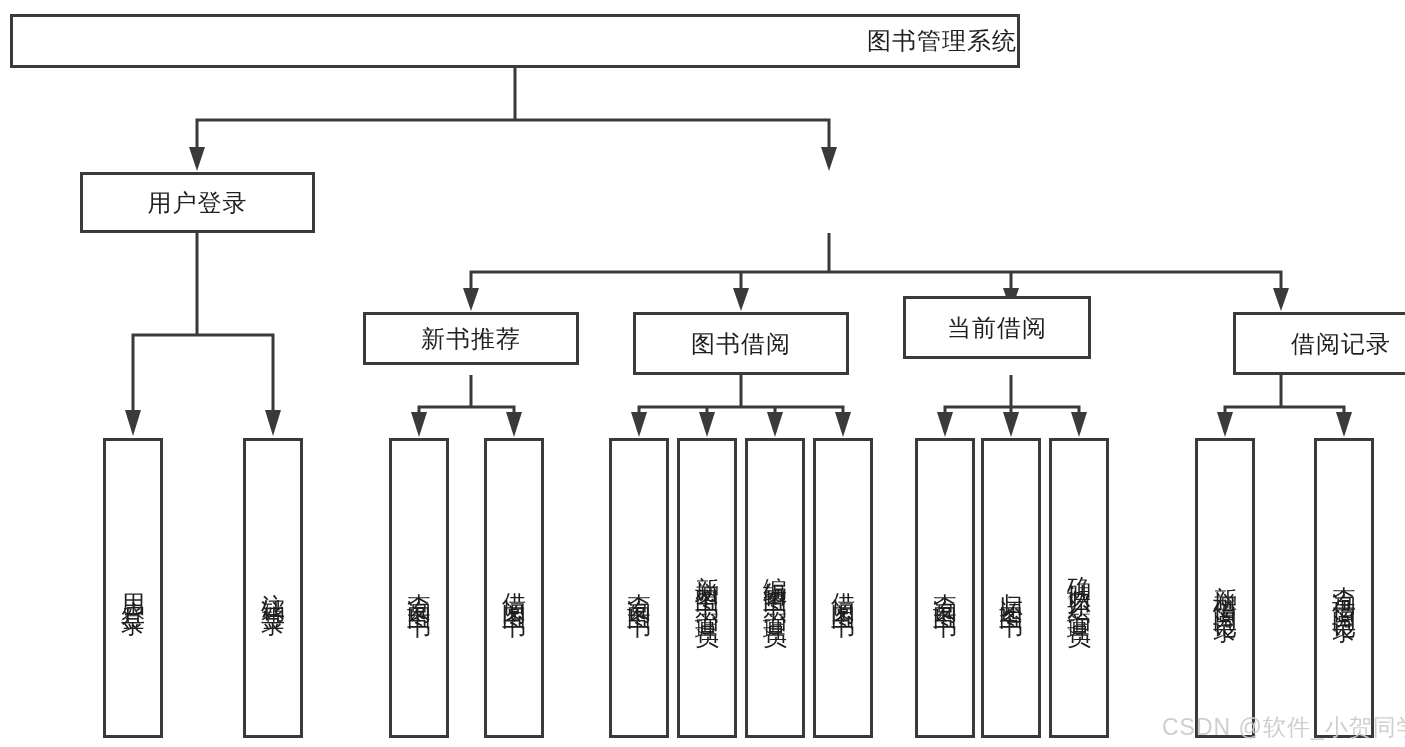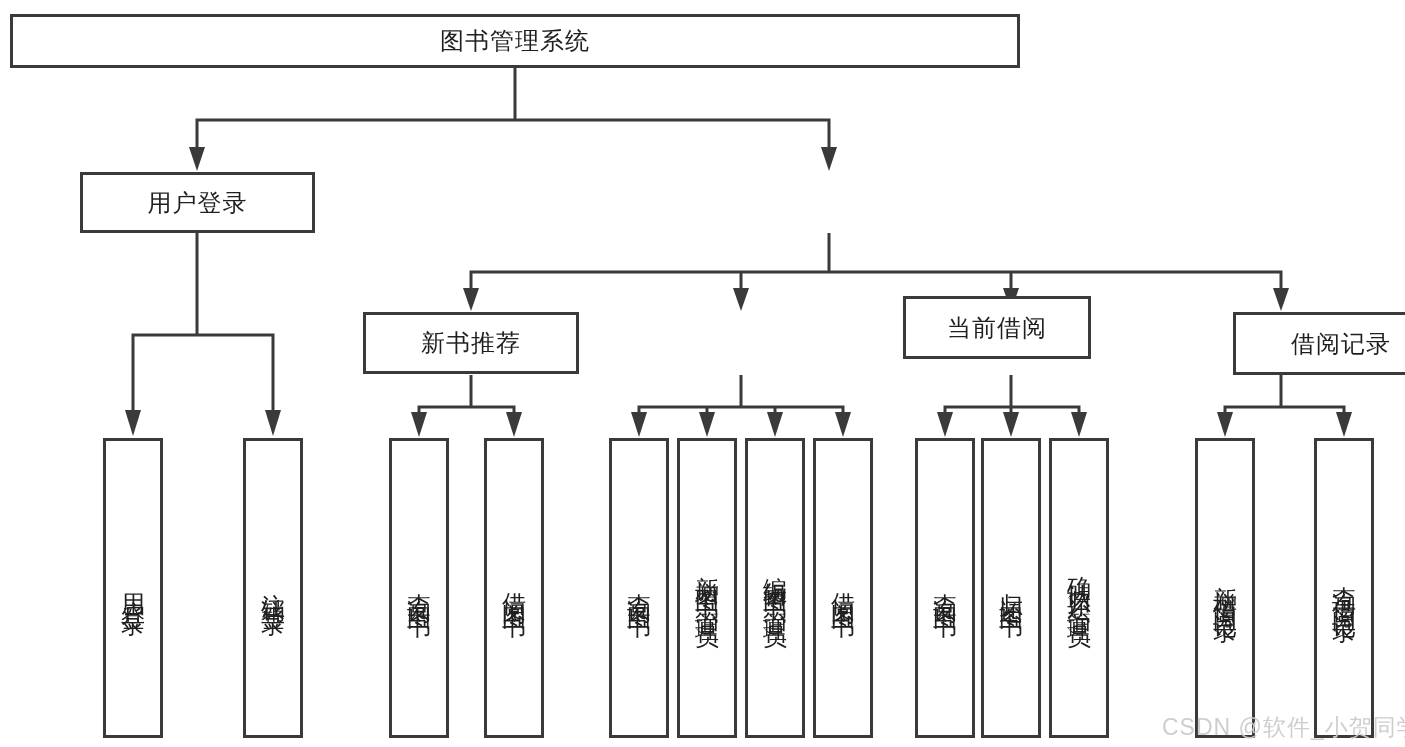--- a/index.html
+++ b/index.html
@@ -92,30 +92,33 @@
 
       <polygon points="937,412 953,412 945,437"></polygon>
       <polygon points="1003,412 1019,412 1011,437"></polygon>
       <polygon points="1071,412 1087,412 1079,437"></polygon>
 
       <polygon points="1217,412 1233,412 1225,437"></polygon>
       <polygon points="1336,412 1352,412 1344,437"></polygon>
     </g>
   </svg>
 
-  <div class="box" style="left:10px; top:14px; width:1010px; height:54px;">
+  <div class="box" style="left:10px; top:14px; width:1010px; height:54px;justify-content:flex-end;">
     <span class="h-label">图书管理系统</span>
   </div>
 
   <div class="box" style="left:80px; top:172px; width:235px; height:61px;">
     <span class="h-label">用户登录</span>
   </div>
 
-  <div class="box" style="left:363px; top:312px; width:216px; height:62px;">
+  <div class="box" style="left:363px; top:312px; width:216px; height:53px;">
     <span class="h-label">新书推荐</span>
+  </div>
+  <div class="box" style="left:633px; top:312px; width:216px; height:63px;">
+    <span class="h-label">图书借阅</span>
   </div>
   <div class="box" style="left:903px; top:296px; width:188px; height:63px;">
     <span class="h-label">当前借阅</span>
   </div>
   <div class="box" style="left:1233px; top:312px; width:216px; height:63px;">
     <span class="h-label">借阅记录</span>
   </div>
 
   <div class="box" style="left:103px; top:438px; width:60px; height:300px;">
     <span class="v-label">用户登录</span>

